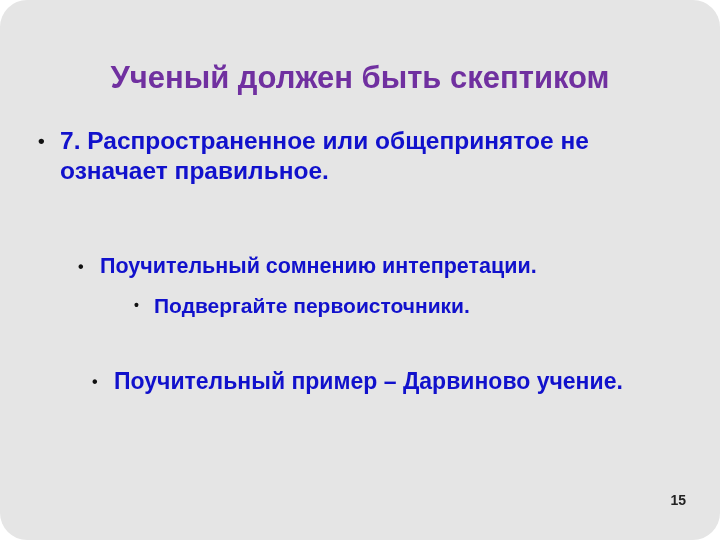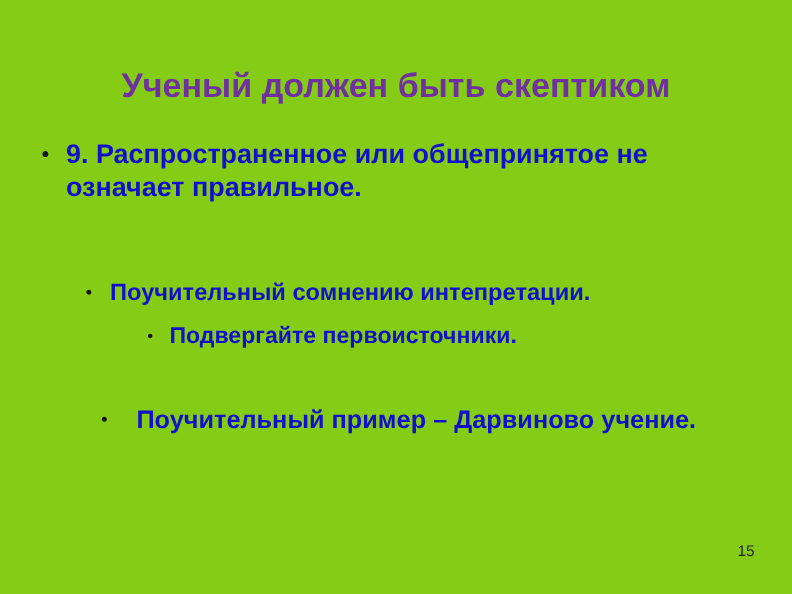--- a/index.html
+++ b/index.html
@@ -9,23 +9,24 @@
     background: #ffffff;
   }
   body {
     font-family: "Liberation Sans", "DejaVu Sans", sans-serif;
   }
 
   .slide {
     position: relative;
     width: 720px;
     height: 540px;
-    background: #84cc16;
+    background: #e5e5e5;
     overflow: hidden;
     box-sizing: border-box;
+    border-radius: 27px;
   }
 
   
   .slide-title {
     position: absolute;
     left: 0;
     top: 40px;
     width: 720px;
     text-align: center;
     color: #7030A0;
@@ -115,46 +116,45 @@
     margin-top: 50px;
   }
   .lvl4 .bullet-dot {
     font-size: 16px;
     width: 22px;
     padding-top: 6px;
   }
   .lvl4 .bullet-text {
     text-align: right;
     max-width: 520px;
-    margin-left: 10px;
   }
 
   
   .page-number {
     position: absolute;
     right: 34px;
     bottom: 33px;
     color: #222222;
     font-size: 14px;
-    font-weight: normal;
+    font-weight: bold;
     line-height: 1;
   }
 </style>
 </head>
 <body>
 
 <div class="slide">
 
   <h1 class="slide-title">Ученый должен быть скептиком</h1>
 
   <div class="body-area">
 
     <div class="bullet-row lvl1">
       <span class="bullet-dot">•</span>
-      <span class="bullet-text">9. Распространенное или общепринятое не означает правильное.</span>
+      <span class="bullet-text">7. Распространенное или общепринятое не означает правильное.</span>
     </div>
 
     <div class="bullet-row lvl2">
       <span class="bullet-dot">•</span>
       <span class="bullet-text">Поучительный сомнению интепретации.</span>
     </div>
 
     <div class="bullet-row lvl3">
       <span class="bullet-dot">•</span>
       <span class="bullet-text">Подвергайте первоисточники.</span>

